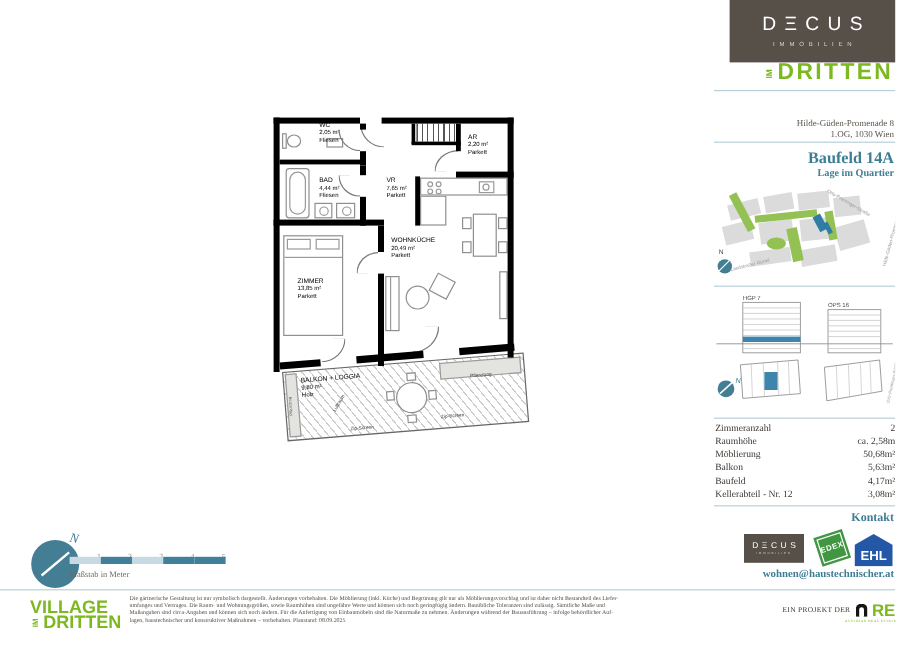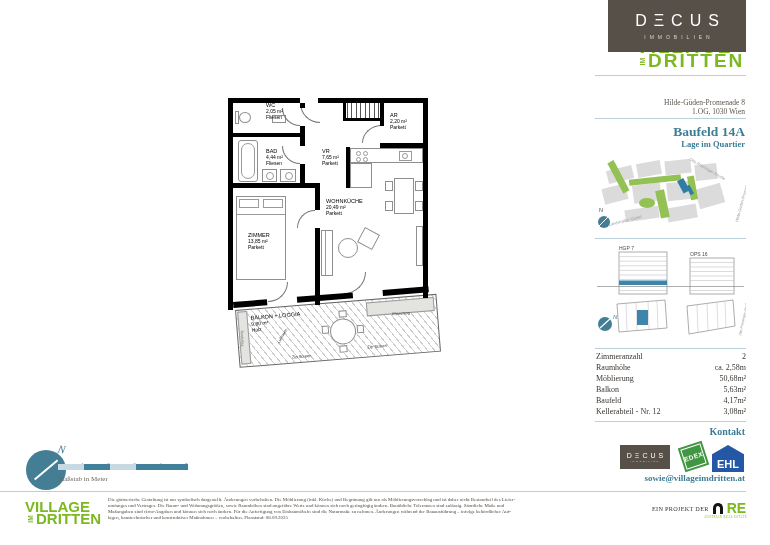--- a/index.html
+++ b/index.html
@@ -328,21 +328,21 @@
   <div class="logo-mini" style="left:620px;top:445px;width:50px;height:24px;">
     <span style="font-family:'Liberation Sans',sans-serif;font-size:7px;letter-spacing:3px;color:#fff;text-indent:3px;">DΞCUS</span>
     <span style="font-family:'Liberation Sans',sans-serif;font-size:2.5px;letter-spacing:1.5px;color:#cfcbc8;margin-top:1px;">IMMOBILIEN</span>
   </div>
   <div class="edex" style="left:681px;top:444px;width:25px;height:25px;">
     <div class="in">EDEX</div>
   </div>
   <div class="ehl" style="left:712px;top:445px;width:32px;height:27px;">
     <span>EHL</span>
   </div>
-  <div class="rcol-txt teal" style="top:473px;font-size:9px;font-weight:bold;">sowie@villageimdritten.at</div>
+  <div class="rcol-txt teal" style="top:473px;font-size:9px;font-weight:bold;">wohnen@haustechnischer.at</div>
 
   <div class="sep" style="left:0;top:491px;width:746px;"></div>
 
   <div class="compass-circle" style="left:26px;top:450px;width:40px;height:40px;">
     <div class="needle" style="left:5px;top:19px;width:30px;height:1.6px;"></div>
   </div>
   <div class="scriptN" style="left:58px;top:443px;">N</div>
 
   <div class="abs tickrow" style="left:58px;top:453px;width:132px;font-family:'Liberation Serif',serif;">
     <span>1</span><span>2</span><span>3</span><span>4</span><span>5</span>

